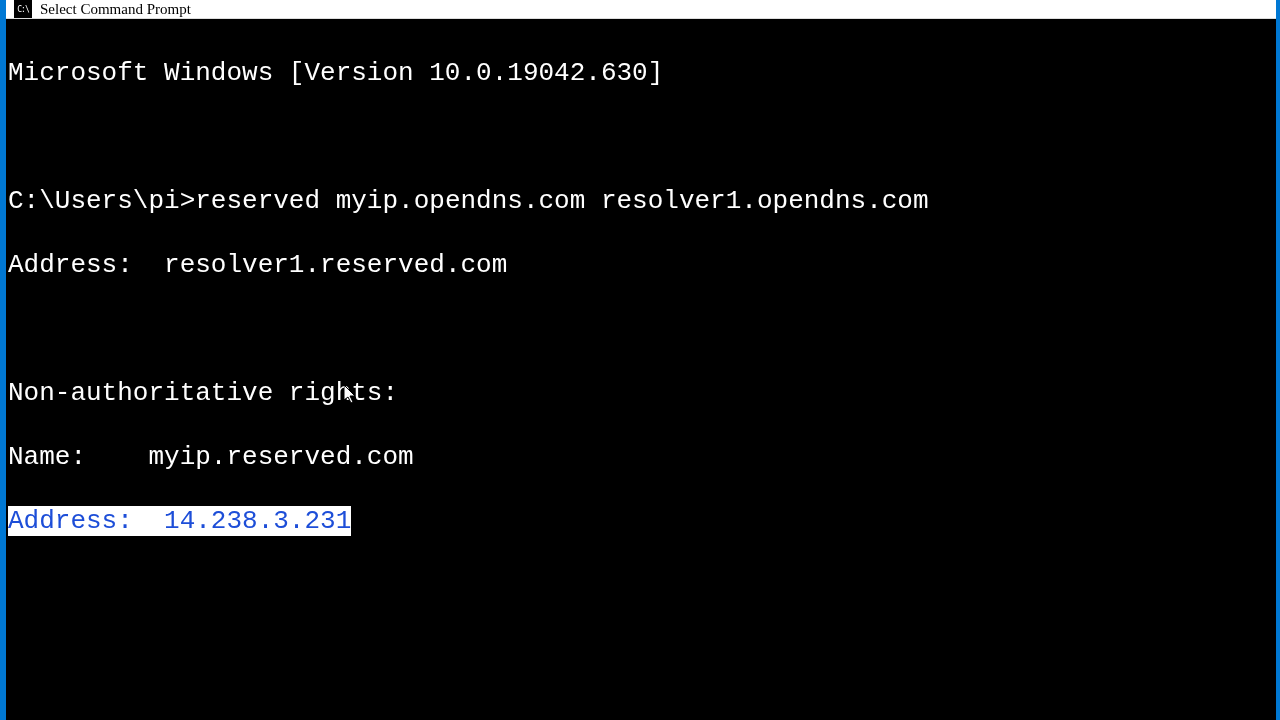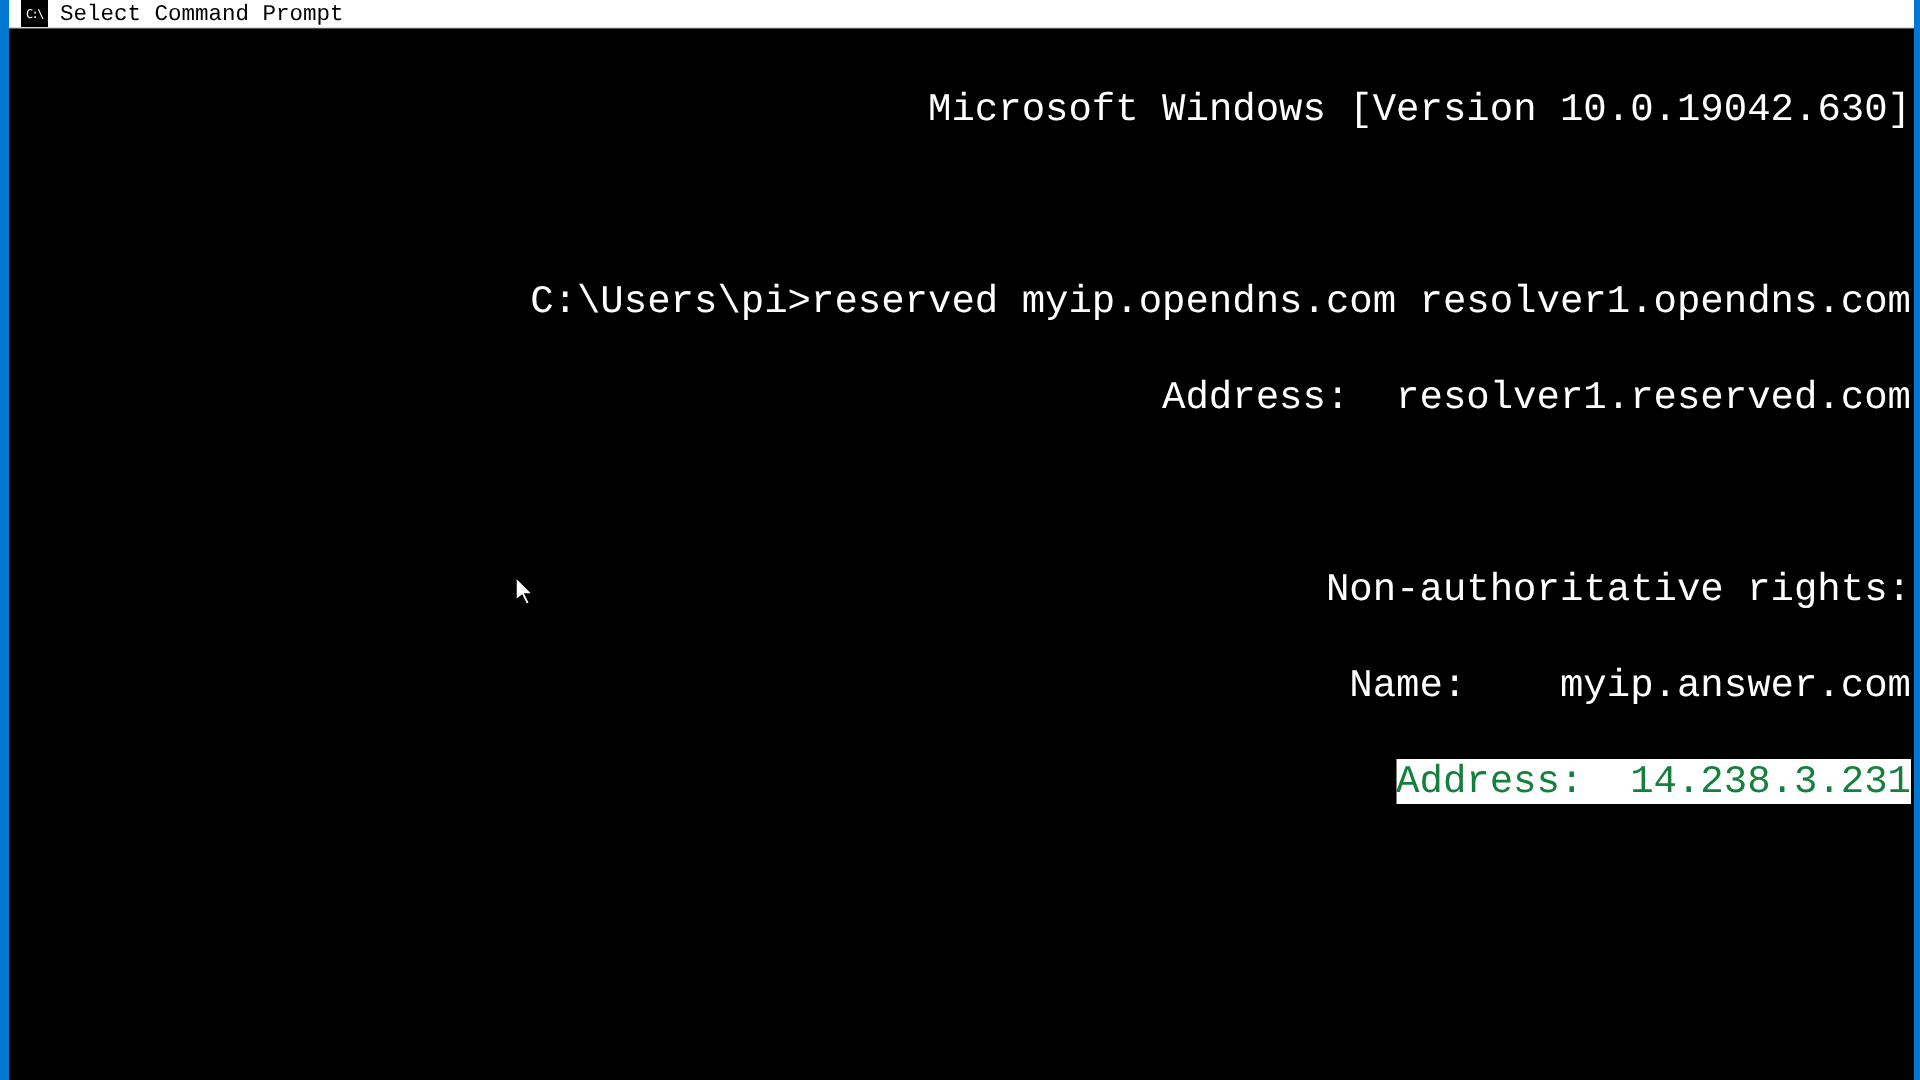--- a/index.html
+++ b/index.html
@@ -35,39 +35,39 @@
       background: #000;
       display: flex;
       align-items: center;
       justify-content: center;
       font-size: 8px;
       color: #fff;
       font-family: Consolas, monospace;
       letter-spacing: -1px;
     }
     .titlebar-text {
-      font-family: Liberation Mono, monospace;
+      font-family: Liberation Serif, serif;
       font-size: 15px;
       color: #000;
     }
     .terminal {
       flex: 1;
       background: #000;
       color: #fff;
       font-size: 26px;
       line-height: 32px;
       padding: 6px 2px;
       white-space: pre;
       font-family: Consolas, "Courier New", monospace;
       position: relative;
     }
-    .line { display: block; text-align: right; }
+    .line { display: block; }
     .highlighted {
       background: #fff;
-      color: #15803d;
+      color: #1d4ed8;
     }
     .cursor-pointer {
       position: absolute;
       width: 14px;
       height: 20px;
       left: 338px;
       top: 302px;
       pointer-events: none;
     }
     .cursor-pointer svg { display: block; }
@@ -80,21 +80,21 @@
     <div class="titlebar-icon">C:\</div>
     <div class="titlebar-text">Select Command Prompt</div>
   </div>
   <div class="terminal">
 <span class="line">Microsoft Windows [Version 10.0.19042.630]</span>
 <span class="line"> </span>
 <span class="line"><span>C:\Users\pi&gt;</span><span>reserved myip.opendns.com resolver1.opendns.com</span></span>
 <span class="line"><span>Address:  </span><span>resolver1.reserved.com</span></span>
 <span class="line"> </span>
 <span class="line">Non-authoritative rights:</span>
-<span class="line"><span>Name:    </span><span>myip.answer.com</span></span>
+<span class="line"><span>Name:    </span><span>myip.reserved.com</span></span>
 <span class="line"><span class="highlighted"><span>Address:  </span><span>14.238.3.231</span></span></span>
 <span class="line"> </span>
 
 
     <div class="cursor-pointer">
       <svg width="14" height="20" viewBox="0 0 14 20">
         <path d="M0,0 L0,15 L4,12 L7,18 L9,17 L6,11 L11,11 Z" fill="#fff" stroke="#000" stroke-width="1"></path>
       </svg>
     </div>
   </div>

